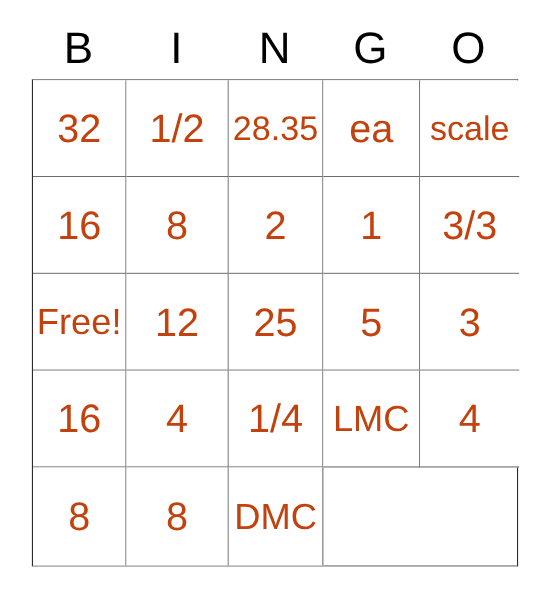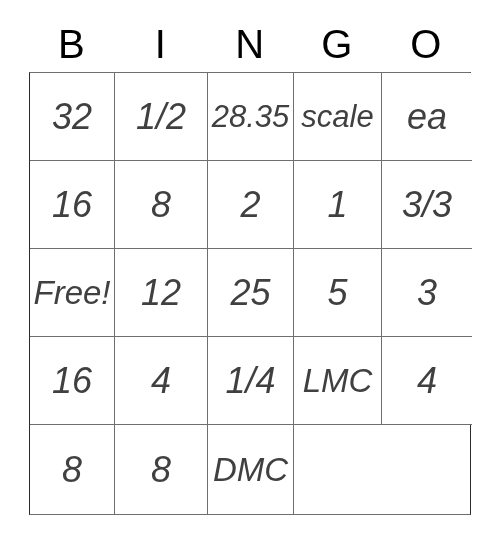--- a/index.html
+++ b/index.html
@@ -61,22 +61,21 @@
     overflow: hidden;
     padding: 0 1px;
   }
   .cell:nth-child(5n) { border-right: none; }
   .cell:nth-child(n+21) { border-bottom: none; text-align: center; }
 
   .cell-text {
     font-size: 36px;
     line-height: 1;
     white-space: nowrap;
-    color: #404040;
-    font-style: italic;
+    color: #c2410c;
   }
   
   .cell-text.fit-5 { font-size: 31px; }
   .cell-text.fit-4 { font-size: 33px; }
 </style>
 </head>
 <body>
 
 <div id="bingo-card">
 
@@ -93,25 +92,25 @@
     <div class="cell">
         <span class="cell-text">32</span>
       </div>
     <div class="cell">
         <span class="cell-text">1/2</span>
       </div>
     <div class="cell">
         <span class="cell-text fit-5">28.35</span>
       </div>
     <div class="cell">
-        <span class="cell-text fit-5">scale</span>
+        <span class="cell-text">ea</span>
       </div>
 
     <div class="cell">
-        <span class="cell-text">ea</span>
+        <span class="cell-text fit-5">scale</span>
       </div>
     <div class="cell">
         <span class="cell-text">16</span>
       </div>
     <div class="cell">
         <span class="cell-text">8</span>
       </div>
     <div class="cell">
         <span class="cell-text">2</span>
       </div>

